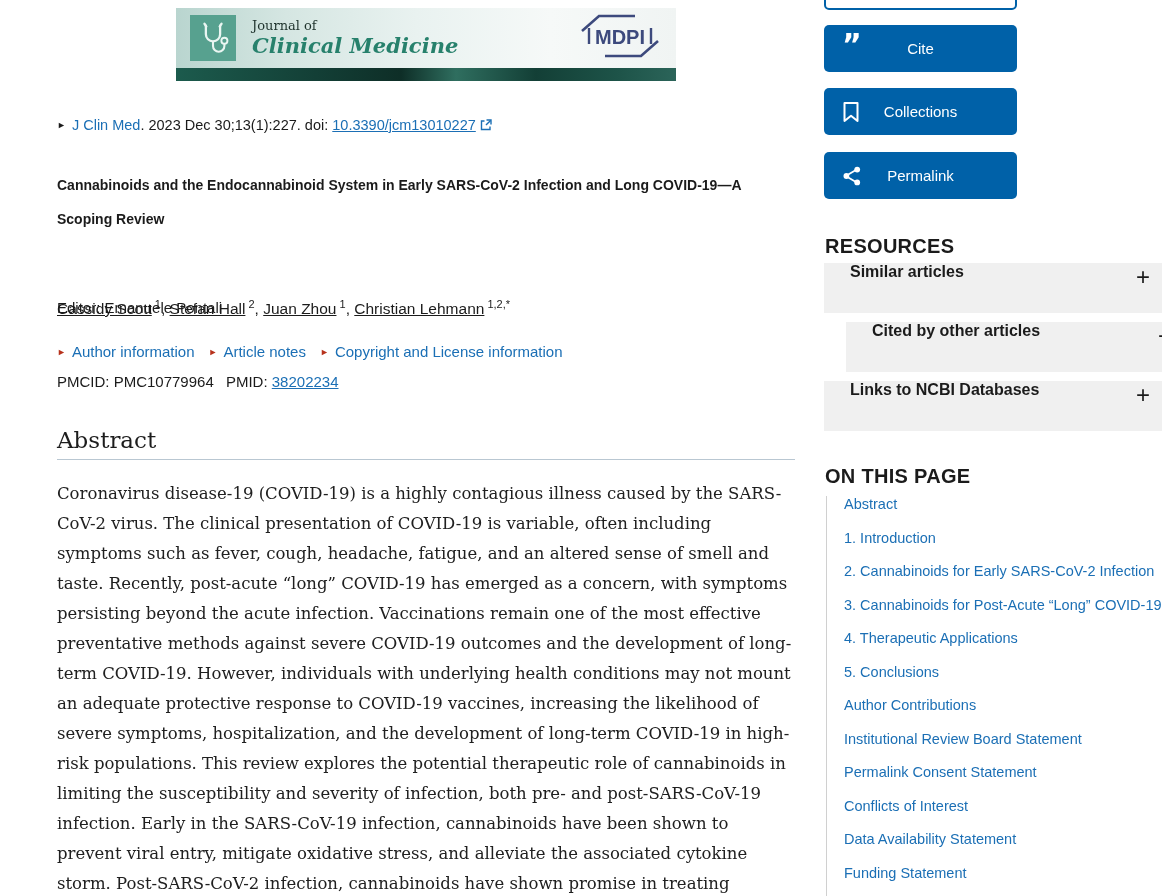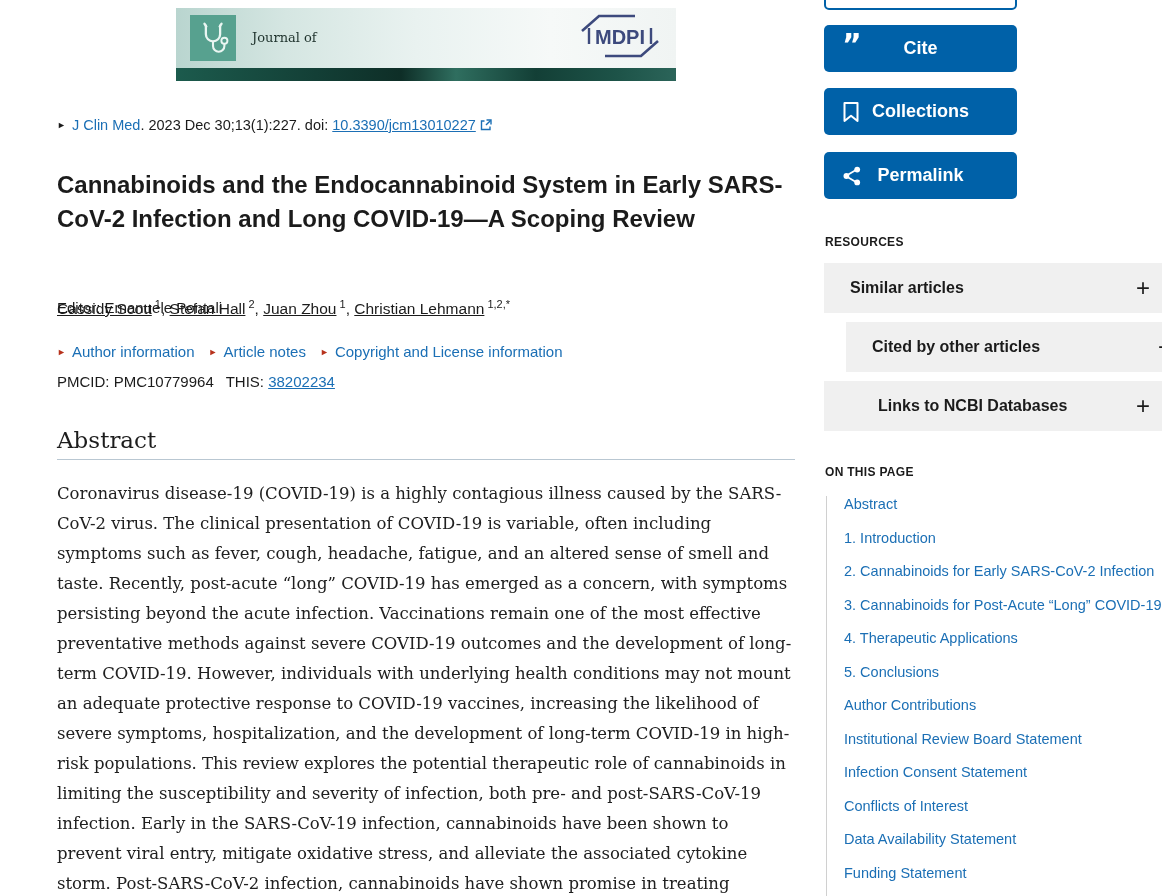--- a/index.html
+++ b/index.html
@@ -23,21 +23,21 @@
   
   .cite-line { position:absolute; left:57px; top:117px; font-size:14.5px; }
   .marker-dark { color:#1b1b1b; font-size:9px; vertical-align:2px; margin-right:6px; }
   .marker-red { color:#b7321c; font-size:9px; vertical-align:2px; margin-right:6px; }
   a.link { color:#1b6fb5; text-decoration:none; cursor:pointer; }
   a.link-u { color:#1b6fb5; text-decoration:underline; cursor:pointer; }
   .ext-icon { margin-left:4px; vertical-align:-1px; }
 
   
   .art-title { position:absolute; left:57px; top:168px; width:730px;
-    font-size:24px; font-weight:bold; line-height:34px; color:#1b1b1b; }
+    font-size:14px; font-weight:bold; line-height:34px; color:#1b1b1b; }
   .authors { position:absolute; left:57px; top:250px; width:730px; font-size:15.5px;margin-top:48px; }
   .author-link { color:#1b1b1b; text-decoration:underline; cursor:pointer; }
   .authors sup { font-size:11px; }
   .editor { position:absolute; left:57px; top:299px; font-size:15px; }
   .info-links { position:absolute; left:57px; top:343px; display:flex; gap:14px; font-size:15px; }
   .ids { position:absolute; left:57px; top:373px; font-size:15px; }
   .ids .gap { display:inline-block; width:8px; }
 
   
   .abs-head { position:absolute; left:57px; top:427px; font-family:"DejaVu Serif", serif;
@@ -45,30 +45,30 @@
   .abs-rule { position:absolute; left:57px; top:459px; width:738px; border-top:1px solid #b9c7d2; }
   .abs-text { position:absolute; left:57px; top:479px; width:738px;
     font-family:"DejaVu Serif", serif; font-size:16.5px; line-height:30px; color:#202020;
     text-align:left; }
 
   
   .sb-btn { position:absolute; left:824px; width:193px; height:47px; border-radius:5px;
     background:#0061a8; color:#fff; border:none; cursor:pointer;
     display:flex; align-items:center; font-family:"Liberation Sans", sans-serif; }
   .sb-btn .ic { position:absolute; left:18px; display:flex; align-items:center; }
-  .sb-btn .lbl { width:100%; text-align:center; font-size:18px; font-weight:bold; }
+  .sb-btn .lbl { width:100%; text-align:center; font-size:15px; font-weight:normal; }
   .ghost-btn { position:absolute; left:824px; top:-32px; width:193px; height:42px;
     background:#fff; border:2px solid #0061a8; border-radius:5px; cursor:pointer; }
   .quote-glyph { font-family:"DejaVu Sans", sans-serif; font-size:30px; font-weight:bold;
     color:#fff; line-height:10px; height:18px; }
 
-  .sb-heading { position:absolute; left:825px; font-size:12px; font-weight:bold;
+  .sb-heading { position:absolute; left:825px; font-size:20px; font-weight:bold;
     letter-spacing:0.3px; color:#1b1b1b; }
   .accordion { position:absolute; left:824px; width:338px; height:50px; background:#f0f0f0;
-    display:flex; align-items:center; cursor:pointer; }
+    display:flex; cursor:pointer; }
   .acc-label { margin-left:26px; font-size:16px; font-weight:bold; color:#1b1b1b; }
   .acc-plus { position:absolute; right:12px; font-size:24px; font-weight:200; color:#1b1b1b; }
 
   .toc { position:absolute; left:826px; top:496px; width:336px;
     border-left:1px solid #d0d0d0; padding-left:17px; }
   .toc a { display:block; font-size:14.5px; color:#1b6fb5; text-decoration:none;
     white-space:nowrap; margin-bottom:17.5px; cursor:pointer; }
 </style>
 </head>
 <body>
@@ -80,20 +80,21 @@
       <div class="stetho-box">
         <svg width="38" height="38" viewBox="0 0 40 40">
           <path d="M11 5 l2 3 M29 5 l-2 3" stroke="#eaf6f2" stroke-width="2.4" fill="none" stroke-linecap="round"></path>
           <path d="M12.5 7 v9 a7.5 7.5 0 0 0 15 0 V7" stroke="#eaf6f2" stroke-width="2.4" fill="none" stroke-linecap="round"></path>
           <path d="M20 24 v4.5 a6 6 0 0 0 12 0 V26" stroke="#eaf6f2" stroke-width="2.2" fill="none" stroke-linecap="round"></path>
           <circle cx="32" cy="23" r="3.2" stroke="#eaf6f2" stroke-width="2" fill="none"></circle>
         </svg>
       </div>
       <div class="journal-text">
         <div class="journal-prefix">Journal of</div>
+        <div class="journal-name">Clinical Medicine</div>
       </div>
       <div class="mdpi">
         <svg width="84" height="48" viewBox="0 0 84 48">
           <polyline points="4,19 21,4 57,4" stroke="#3d4a7d" stroke-width="2.6" fill="none"></polyline>
           <polyline points="80,29 63,44 27,44" stroke="#3d4a7d" stroke-width="2.6" fill="none"></polyline>
           <line x1="11" y1="16" x2="11" y2="32" stroke="#3d4a7d" stroke-width="2.4"></line>
           <line x1="73" y1="16" x2="73" y2="32" stroke="#3d4a7d" stroke-width="2.4"></line>
           <text x="42" y="31.5" text-anchor="middle" font-family="Liberation Sans, sans-serif" font-size="20" font-weight="bold" fill="#3d4a7d">MDPI</text>
         </svg>
       </div>
@@ -116,21 +117,21 @@
   <div class="editor">Editor: Emanuele Pontali</div>
 
   <div class="info-links">
       <span><span class="marker-red">►</span><a class="link">Author information</a></span>
       <span><span class="marker-red">►</span><a class="link">Article notes</a></span>
       <span><span class="marker-red">►</span><a class="link">Copyright and License information</a></span>
     </div>
 
   <div class="ids">
     <span>PMCID: PMC10779964</span><span class="gap"></span>
-    <span>THIS: </span><a class="link-u">38202234</a>
+    <span>PMID: </span><a class="link-u">38202234</a>
   </div>
 
   <h2 class="abs-head">Abstract</h2>
   <div class="abs-rule"></div>
   <p class="abs-text">Coronavirus disease-19 (COVID-19) is a highly contagious illness caused by the SARS-CoV-2 virus. The clinical presentation of COVID-19 is variable, often including symptoms such as fever, cough, headache, fatigue, and an altered sense of smell and taste. Recently, post-acute “long” COVID-19 has emerged as a concern, with symptoms persisting beyond the acute infection. Vaccinations remain one of the most effective preventative methods against severe COVID-19 outcomes and the development of long-term COVID-19. However, individuals with underlying health conditions may not mount an adequate protective response to COVID-19 vaccines, increasing the likelihood of severe symptoms, hospitalization, and the development of long-term COVID-19 in high-risk populations. This review explores the potential therapeutic role of cannabinoids in limiting the susceptibility and severity of infection, both pre- and post-SARS-CoV-19 infection. Early in the SARS-CoV-19 infection, cannabinoids have been shown to prevent viral entry, mitigate oxidative stress, and alleviate the associated cytokine storm. Post-SARS-CoV-2 infection, cannabinoids have shown promise in treating symptoms associated with post-acute long COVID-19, including depression, anxiety, post-</p>
 
   <button class="ghost-btn"></button>
 
   <button class="sb-btn" style="top:25px">
     <span class="ic">
@@ -162,35 +163,35 @@
   <div class="sb-heading" style="top:235px">RESOURCES</div>
   <div id="resources-list">
       <div class="accordion" style="top: 263px;">
         <span class="acc-label">Similar articles</span>
         <span class="acc-plus">+</span>
       </div>
       <div class="accordion" style="top: 322px; margin-left: 22px;">
         <span class="acc-label">Cited by other articles</span>
         <span class="acc-plus">+</span>
       </div>
-      <div class="accordion" style="top: 381px; padding-left: 28px;">
+      <div class="accordion" style="top: 381px;">
         <span class="acc-label">Links to NCBI Databases</span>
         <span class="acc-plus">+</span>
       </div>
     </div>
 
   <div class="sb-heading" style="top:465px">ON THIS PAGE</div>
   <nav class="toc">
       <a>Abstract</a>
       <a>1. Introduction</a>
       <a>2. Cannabinoids for Early SARS-CoV-2 Infection</a>
       <a>3. Cannabinoids for Post-Acute “Long” COVID-19</a>
       <a>4. Therapeutic Applications</a>
       <a>5. Conclusions</a>
       <a>Author Contributions</a>
       <a>Institutional Review Board Statement</a>
-      <a>Infection Consent Statement</a>
+      <a>Permalink Consent Statement</a>
       <a>Conflicts of Interest</a>
       <a>Data Availability Statement</a>
       <a>Funding Statement</a>
     </nav>
 
 </div>
 
 </body></html>

